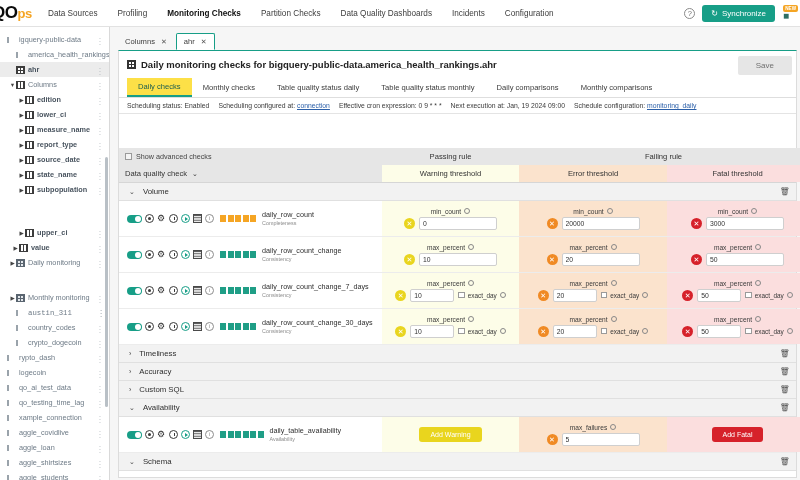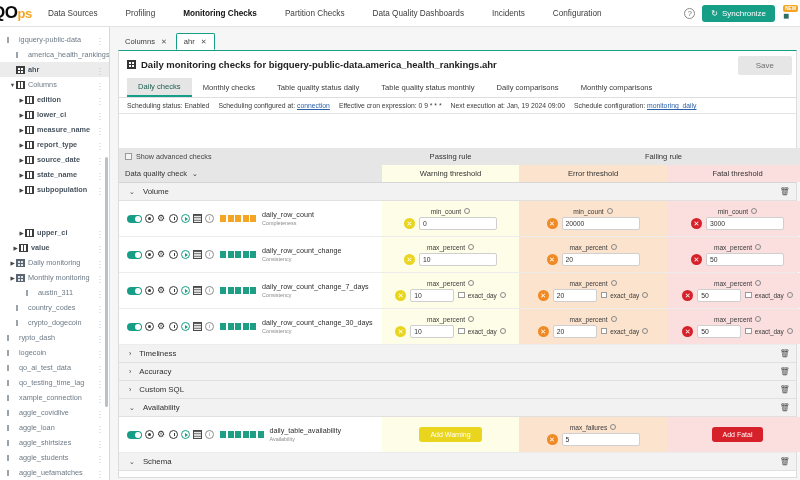--- a/index.html
+++ b/index.html
@@ -22,21 +22,21 @@
   }
   .logo {
     width: 46px; height: 27px; flex: 0 0 46px;
     display: flex; align-items: center;
     font-size: 17px; font-weight: bold;
     letter-spacing: -0.5px;
     margin-left: -8px;
     color: #0b0b0b;
   }
   .logo .ops { color: #f5a524; font-size: 13px; }
-  .navlinks { display: flex; align-items: center; gap: 8px; }
+  .navlinks { display: flex; align-items: center; gap: 0px; }
   .navlink {
     font-size: 8.2px; color: #3d3d3d;
     padding: 6px 10px; white-space: nowrap;
     cursor: pointer;
   }
   .navlink.active { font-weight: bold; color: #111; }
   .topright {
     position: absolute; right: 4px; top: 0;
     height: 27px; display: flex; align-items: center; gap: 7px;
   }
@@ -164,21 +164,21 @@
   }
   .subtabs {
     display: flex; align-items: center;
     border-bottom: 1px solid #dedede;
     padding-left: 8px; height: 20px;
   }
   .subtab {
     font-size: 7.6px; color: #3b3b3b;
     padding: 4px 11px; cursor: pointer; white-space: nowrap;
   }
-  .subtab.active { background: #e5e5e5; color: #1a5c50; border-bottom: 2px solid #179e87; }
+  .subtab.active { background: #fde047; color: #1a5c50; border-bottom: 2px solid #179e87; }
 
   .schedrow {
     display: flex; align-items: center; gap: 9px;
     height: 16px; padding: 0 8px;
     font-size: 6.8px; color: #3b3b3b;
     border-bottom: 1px solid #e4e4e4;
     white-space: nowrap;
   }
   .schedrow a { color: #2b5fa8; text-decoration: underline; cursor: pointer; }
 
@@ -450,31 +450,31 @@
         <div class="tree-row" style="padding-left: 9px;">
           <span class="caret">▶</span>
           <span class="ticon mon-ico"></span>
           <span class="lbl">Daily monitoring</span>
           <span class="dots">
             <span>.</span>
             <span>.</span>
             <span>.</span>
           </span>
         </div>
-        <div class="tree-row" style="padding-left: 9px;">
+        <div class="tree-row" style="padding-left: 9px; margin-top: 20px;">
           <span class="caret">▶</span>
           <span class="ticon mon-ico"></span>
           <span class="lbl">Monthly monitoring</span>
           <span class="dots">
             <span>.</span>
             <span>.</span>
             <span>.</span>
           </span>
         </div>
-        <div class="tree-row" style="padding-left: 19px;">
+        <div class="tree-row" style="padding-left: 9px; font-family: Liberation Mono, monospace;">
           <span class="caret"></span>
           <span class="ticon " style="border-left: 2px solid rgb(154, 163, 171); height: 6px; width: 4px; flex: 0 0 9px;"></span>
           <span class="lbl">austin_311</span>
           <span class="dots">
             <span>.</span>
             <span>.</span>
             <span>.</span>
           </span>
         </div>
         <div class="tree-row" style="padding-left: 9px;">

